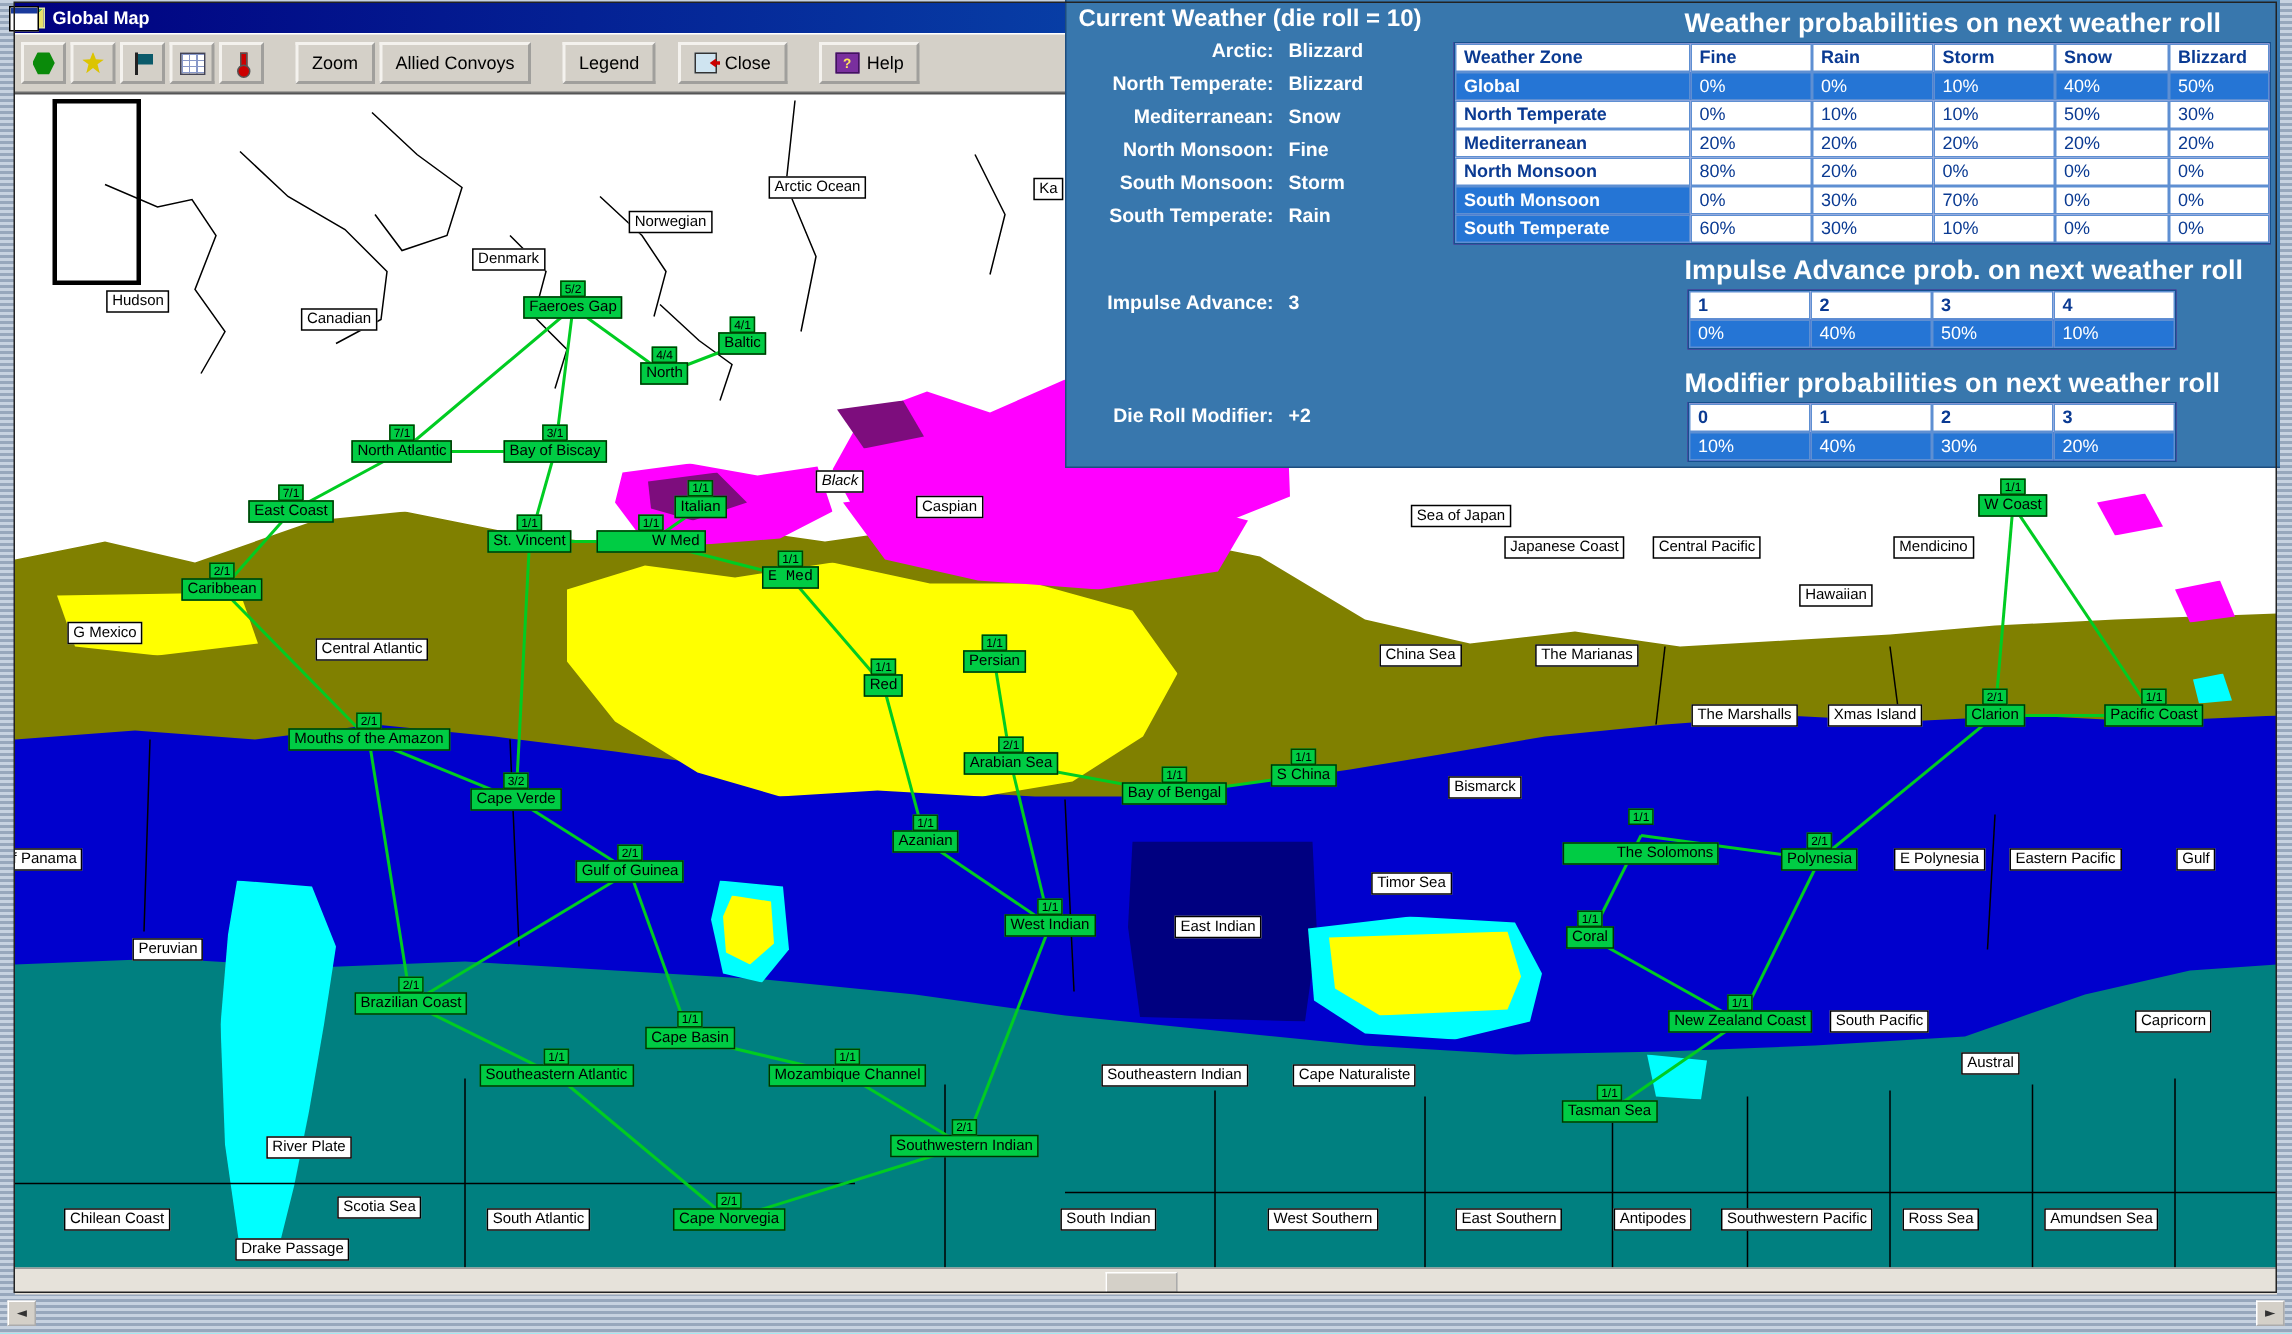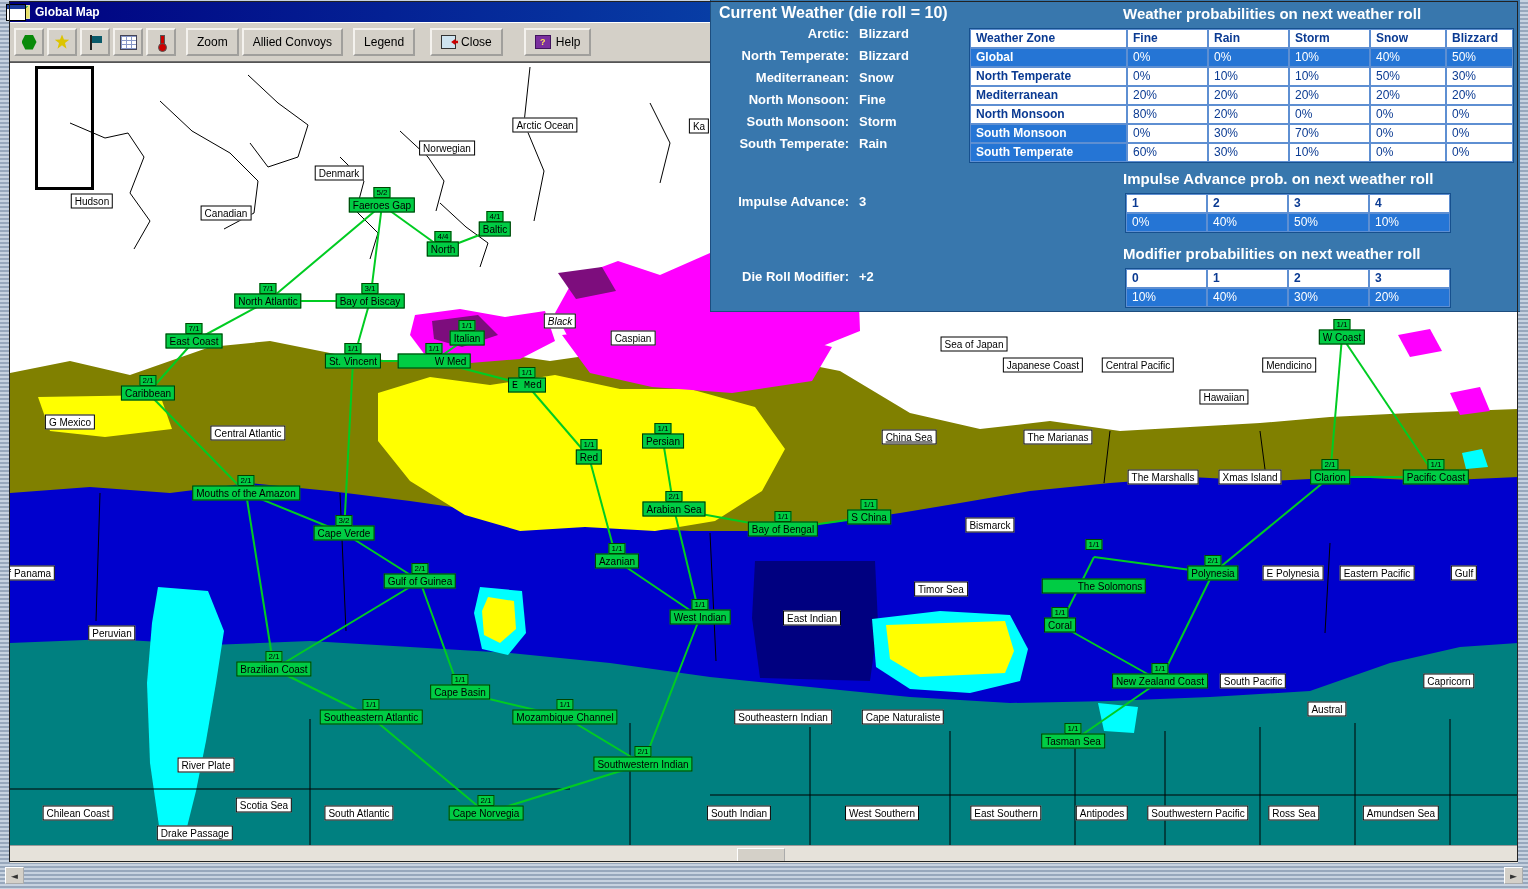--- a/index.html
+++ b/index.html
@@ -15,21 +15,21 @@
     gap:5px;padding-left:4px;box-sizing:border-box;color:#fff;font-size:12px;font-weight:bold;}
   .title-icon{width:14px;height:12px;background:linear-gradient(135deg,#47b06a 0 50%,#e8e06a 50%);
     border:1px solid #dfe6a0;flex:0 0 auto;}
   .toolbar{position:absolute;left:10px;top:22px;width:1508px;height:40px;z-index:5;
     background:#d4d0c8;border-top:1px solid #fff;border-bottom:1px solid #6e6e6e;
     display:flex;align-items:center;padding:0 4px;box-sizing:border-box;}
   .tb-btn{height:28px;min-width:30px;margin-right:3px;background:#d4d0c8;
     border:2px outset #f4f2ee;display:flex;align-items:center;justify-content:center;
     gap:5px;font-size:12px;font-family:"Liberation Sans",sans-serif;color:#000;padding:0 9px;cursor:pointer;}
   .tb-btn.iconic{padding:0 4px;}
-  .gap-s{margin-left:7px}.gap-m{margin-left:12px}.gap-l{margin-left:18px}
+  .gap-s{margin-left:18px}.gap-m{margin-left:12px}.gap-l{margin-left:18px}
   .icon{display:inline-block;}
   .hexagon{width:15px;height:15px;background:#0a8a0a;
     clip-path:polygon(25% 0,75% 0,100% 50%,75% 100%,25% 100%,0 50%);}
   .starburst{width:15px;height:15px;background:#dcc400;
     clip-path:polygon(50% 0,63% 33%,98% 35%,70% 56%,80% 95%,50% 72%,20% 95%,30% 56%,2% 35%,37% 33%);}
   .flag{width:15px;height:15px;position:relative;}
   .flag::before{content:"";position:absolute;left:2px;top:0;width:2px;height:15px;background:#222;}
   .flag::after{content:"";position:absolute;left:4px;top:1px;width:10px;height:7px;background:#0a5a6a;}
   .grid{width:15px;height:13px;border:1px solid #445;
     background:repeating-linear-gradient(90deg,#8898c8 0 1px,transparent 1px 5px),
@@ -83,21 +83,21 @@
   
   .weather-panel{position:absolute;left:710px;top:0;width:810px;height:312px;z-index:20;
     background:#3877ad;color:#fff;border-left:1px solid #1d4d7e;border-bottom:1px solid #1d4d7e;box-sizing:border-box;}
   .panel-title{position:absolute;left:8px;top:4px;font-size:16px;font-weight:bold;}
   .current-weather-list{position:absolute;left:0;top:22px;width:236px;}
   .cw-row{display:flex;height:22px;align-items:center;font-size:13px;font-weight:bold;}
   .cw-zone{width:138px;text-align:right;}
   .cw-val{margin-left:10px;}
   .impulse-row{position:absolute;left:0;top:190px;}
   .die-row{position:absolute;left:0;top:265px;}
-  .tbl-title{position:absolute;font-size:15px;font-weight:bold;white-space:nowrap;}
+  .tbl-title{position:absolute;font-size:18px;font-weight:bold;white-space:nowrap;}
   .wt-title{left:412px;top:5px;}
   .it-title{left:412px;top:170px;}
   .mt-title{left:412px;top:245px;}
   .ptable{position:absolute;display:grid;background:#a21caf;border:1px solid #16508e;}
   .weather-prob-table{left:258px;top:28px;grid-template-columns:157px 81px 81px 81px 76px 67px;}
   .impulse-table{left:414px;top:193px;grid-template-columns:repeat(4,81px);}
   .modifier-table{left:414px;top:268px;grid-template-columns:repeat(4,81px);}
   .wt-cell{box-sizing:border-box;height:19px;line-height:17px;padding:0 5px;border:1px solid #5e8fd2;
     font-size:12px;color:#0a3a92;background:#fff;white-space:nowrap;overflow:hidden;}
   .wt-cell.hdr,.wt-cell.zone{font-weight:bold;}
@@ -253,41 +253,41 @@
       <div class="sea-label" style="left: 437px; top: 85px;">Norwegian</div>
       <div class="sea-label" style="left: 535px; top: 62px;">Arctic Ocean</div>
       <div class="sea-label" style="left: 689px; top: 63px;">Ka</div>
       <div class="sea-label" style="left: 550px; top: 258px; font-style: italic;">Black</div>
       <div class="sea-label" style="left: 623px; top: 275px;">Caspian</div>
       <div class="sea-label" style="left: 964px; top: 281px;">Sea of Japan</div>
       <div class="sea-label" style="left: 1033px; top: 302px;">Japanese Coast</div>
       <div class="sea-label" style="left: 1128px; top: 302px;">Central Pacific</div>
       <div class="sea-label" style="left: 1279px; top: 302px;">Mendicino</div>
       <div class="sea-label" style="left: 1214px; top: 334px;">Hawaiian</div>
-      <div class="sea-label" style="left: 899px; top: 374px; text-decoration: underline;">China Sea</div>
+      <div class="sea-label" style="left: 937px; top: 374px;">China Sea</div>
       <div class="sea-label" style="left: 1048px; top: 374px;">The Marianas</div>
       <div class="sea-label" style="left: 1153px; top: 414px;">The Marshalls</div>
       <div class="sea-label" style="left: 1240px; top: 414px;">Xmas Island</div>
       <div class="sea-label" style="left: 980px; top: 462px;">Bismarck</div>
       <div class="sea-label" style="left: 60px; top: 359px;">G Mexico</div>
       <div class="sea-label" style="left: 238px; top: 370px;">Central Atlantic</div>
       <div class="sea-label" style="left: 17px; top: 510px;">of Panama</div>
       <div class="sea-label" style="left: 102px; top: 570px;">Peruvian</div>
       <div class="sea-label" style="left: 802px; top: 555px;">East Indian</div>
       <div class="sea-label" style="left: 931px; top: 526px;">Timor Sea</div>
       <div class="sea-label" style="left: 1283px; top: 510px;">E Polynesia</div>
       <div class="sea-label" style="left: 1367px; top: 510px;">Eastern Pacific</div>
       <div class="sea-label" style="left: 1454px; top: 510px;">Gulf</div>
       <div class="sea-label" style="left: 1243px; top: 618px;">South Pacific</div>
       <div class="sea-label" style="left: 1317px; top: 646px;">Austral</div>
       <div class="sea-label" style="left: 1439px; top: 618px;">Capricorn</div>
       <div class="sea-label" style="left: 773px; top: 654px;">Southeastern Indian</div>
       <div class="sea-label" style="left: 893px; top: 654px;">Cape Naturaliste</div>
       <div class="sea-label" style="left: 196px; top: 702px;">River Plate</div>
-      <div class="sea-label" style="left: 254px; top: 742px;">Scotia Sea</div>
+      <div class="sea-label" style="left: 243px; top: 742px;">Scotia Sea</div>
       <div class="sea-label" style="left: 185px; top: 770px;">Drake Passage</div>
       <div class="sea-label" style="left: 68px; top: 750px;">Chilean Coast</div>
       <div class="sea-label" style="left: 349px; top: 750px;">South Atlantic</div>
       <div class="sea-label" style="left: 729px; top: 750px;">South Indian</div>
       <div class="sea-label" style="left: 872px; top: 750px;">West Southern</div>
       <div class="sea-label" style="left: 996px; top: 750px;">East Southern</div>
       <div class="sea-label" style="left: 1092px; top: 750px;">Antipodes</div>
       <div class="sea-label" style="left: 1188px; top: 750px;">Southwestern Pacific</div>
       <div class="sea-label" style="left: 1284px; top: 750px;">Ross Sea</div>
       <div class="sea-label" style="left: 1391px; top: 750px;">Amundsen Sea</div>
@@ -320,21 +320,21 @@
       <div class="convoy-label" style="left: 236px; top: 430px;">Mouths of the Amazon</div>
       <div class="convoy-marker" style="left: 236px; top: 423px;">2/1</div>
       <div class="convoy-label" style="left: 664px; top: 446px;">Arabian Sea</div>
       <div class="convoy-marker" style="left: 664px; top: 439px;">2/1</div>
       <div class="convoy-label" style="left: 859px; top: 454px;">S China</div>
       <div class="convoy-marker" style="left: 859px; top: 447px;">1/1</div>
       <div class="convoy-label" style="left: 773px; top: 466px;">Bay of Bengal</div>
       <div class="convoy-marker" style="left: 773px; top: 459px;">1/1</div>
       <div class="convoy-label" style="left: 334px; top: 470px;">Cape Verde</div>
       <div class="convoy-marker" style="left: 334px; top: 463px;">3/2</div>
-      <div class="convoy-label" style="left: 1084px; top: 523px; padding-left: 35px;">The Solomons</div>
+      <div class="convoy-label" style="left: 1084px; top: 506px; padding-left: 35px;">The Solomons</div>
       <div class="convoy-marker" style="left: 1084px; top: 487px;">1/1</div>
       <div class="convoy-label" style="left: 607px; top: 498px;">Azanian</div>
       <div class="convoy-marker" style="left: 607px; top: 491px;">1/1</div>
       <div class="convoy-label" style="left: 1203px; top: 510px;">Polynesia</div>
       <div class="convoy-marker" style="left: 1203px; top: 503px;">2/1</div>
       <div class="convoy-label" style="left: 410px; top: 518px;">Gulf of Guinea</div>
       <div class="convoy-marker" style="left: 410px; top: 511px;">2/1</div>
       <div class="convoy-label" style="left: 690px; top: 554px;">West Indian</div>
       <div class="convoy-marker" style="left: 690px; top: 547px;">1/1</div>
       <div class="convoy-label" style="left: 1050px; top: 562px;">Coral</div>

